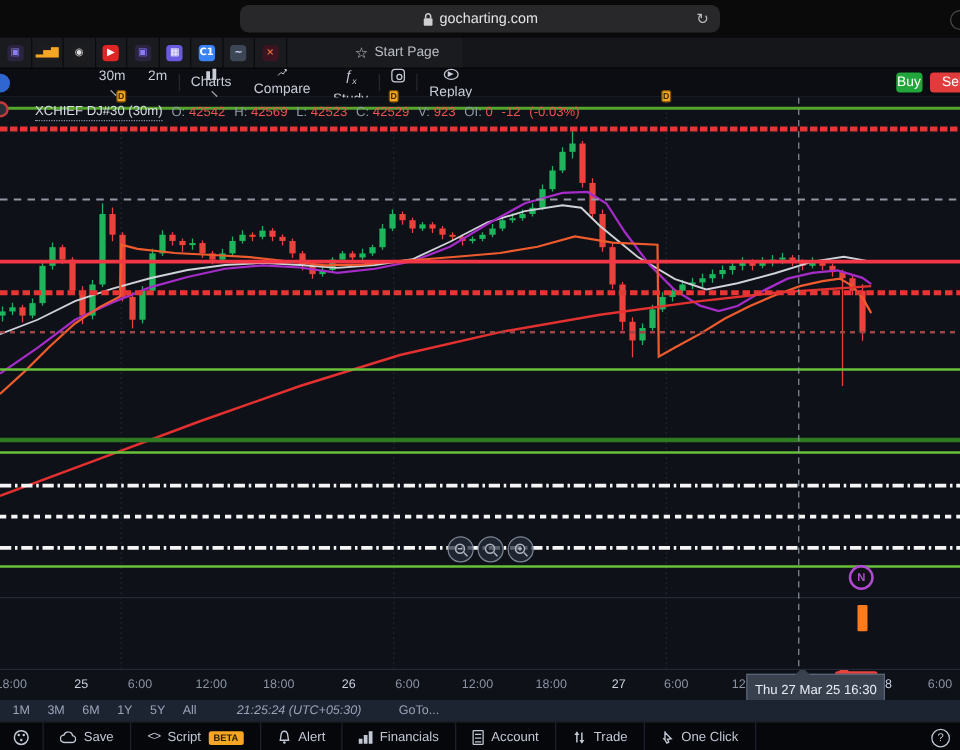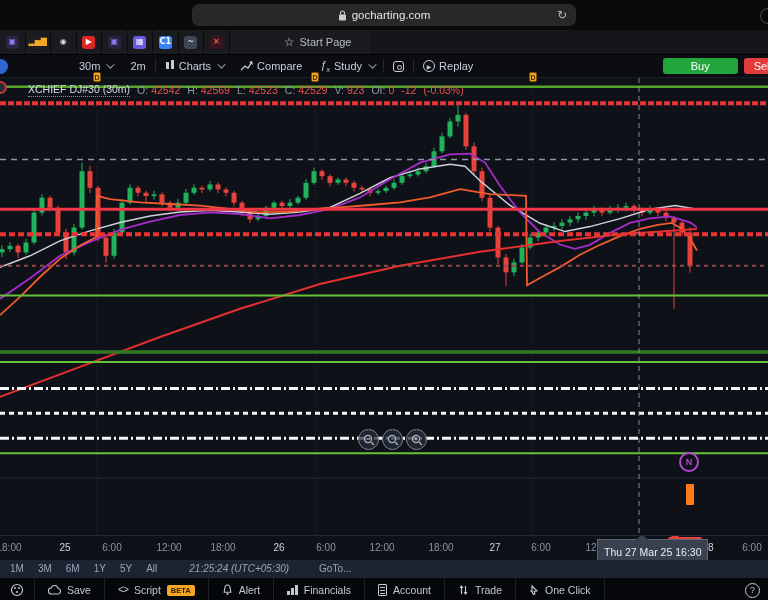--- a/index.html
+++ b/index.html
@@ -18,32 +18,32 @@
   .favtab { width:25.5px; display:flex; align-items:center; justify-content:center; border-right:1px solid #0a0a0b; background:#1a1b1e; }
   .favchip { min-width:13px; height:13px; border-radius:3px; display:flex; align-items:center; justify-content:center; font-size:8px; font-weight:bold; font-family:"DejaVu Sans",sans-serif; line-height:1; }
   .active-tab { flex:1; display:flex; align-items:center; justify-content:center; gap:6px; background:#1a1b1e; border-right:1px solid #000; color:#c6cad1; font-size:11px; }
   .kite-svg { width:10px; height:10px; }
   .start-page { width:140px; display:flex; align-items:center; justify-content:flex-end; gap:5px; padding-right:18px; color:#b9bdc4; background:#1a1b1e; }
   .star-glyph { font-family:"DejaVu Sans",sans-serif; font-size:12px; color:#c6cad1; }
 
   
   .app-toolbar { height:23px; background:#0b0d12; border-bottom:1px solid #1b1f29; display:flex; align-items:center; position:relative; color:#c8cdd8; }
   .logo-half { position:absolute; left:-7px; top:4px; width:15px; height:15px; border-radius:50%; background:#2f66d0; }
-  .tb-item { display:flex; align-items:center; gap:4px; padding:0 9px; height:100%; cursor:pointer; white-space:nowrap; }
+  .tb-item { display:flex; align-items:center; gap:4px; padding:0 9px; height:100%; cursor:pointer; white-space:nowrap;flex-direction:column; }
   .tb-sep { width:1px; height:14px; background:#23272f; }
   .caret { width:6px; height:6px; border-right:1.5px solid #9aa1ad; border-bottom:1.5px solid #9aa1ad; transform:rotate(45deg) translateY(-2px); margin-left:2px; }
   .candle-ico { position:relative; width:10px; height:12px; }
   .candle-ico i { position:absolute; width:3px; background:#c8cdd8; }
   .cam-ico { width:11px; height:11px; border:1.3px solid #c8cdd8; border-radius:3px; position:relative; }
   .cam-ico::after { content:""; position:absolute; left:3px; top:3px; width:3px; height:3px; border:1.2px solid #c8cdd8; border-radius:50%; }
   .play-ico { width:12px; height:12px; border:1.2px solid #c8cdd8; border-radius:50%; display:flex; align-items:center; justify-content:center; font-size:6px; color:#c8cdd8; font-family:"DejaVu Sans",sans-serif; }
   .fx-ico { font-style:italic; font-size:11px; color:#c8cdd8; }
   .fx-ico sub { font-size:7px; }
   .buysell { position:absolute; right:0; top:3px; display:flex; gap:6px; }
-  .btn-buy { background:#22a53b; color:#fff; border:none; border-radius:3px; font-size:11px; padding:2px 28px; }
+  .btn-buy { background:#22a53b; color:#fff; border:none; border-radius:3px; font-size:11px; padding:2px 1px; }
   .btn-sell { background:#e23b3b; color:#fff; border:none; border-radius:3px; font-size:11px; padding:2px 10px; margin-right:-14px; }
 
   
   .chart-wrap { position:relative; height:457px; background:#0e1118; }
   #chart-svg { position:absolute; left:0; top:0; }
   .legend { position:absolute; left:28px; top:5px; display:flex; align-items:center; gap:7px; font-size:10.5px; white-space:nowrap; z-index:5; }
   .legend .sym { color:#d8dce6; border-bottom:1px dotted #8a91a0; padding-bottom:1px; }
   .legend .lbl { color:#8f9aa6; }
   .legend .val { color:#ef5350; }
   .legend-half-icon { position:absolute; left:-6px; top:3px; width:13px; height:13px; border-radius:50%; border:2px solid #c23a3a; background:#2a2d35; z-index:5; }

